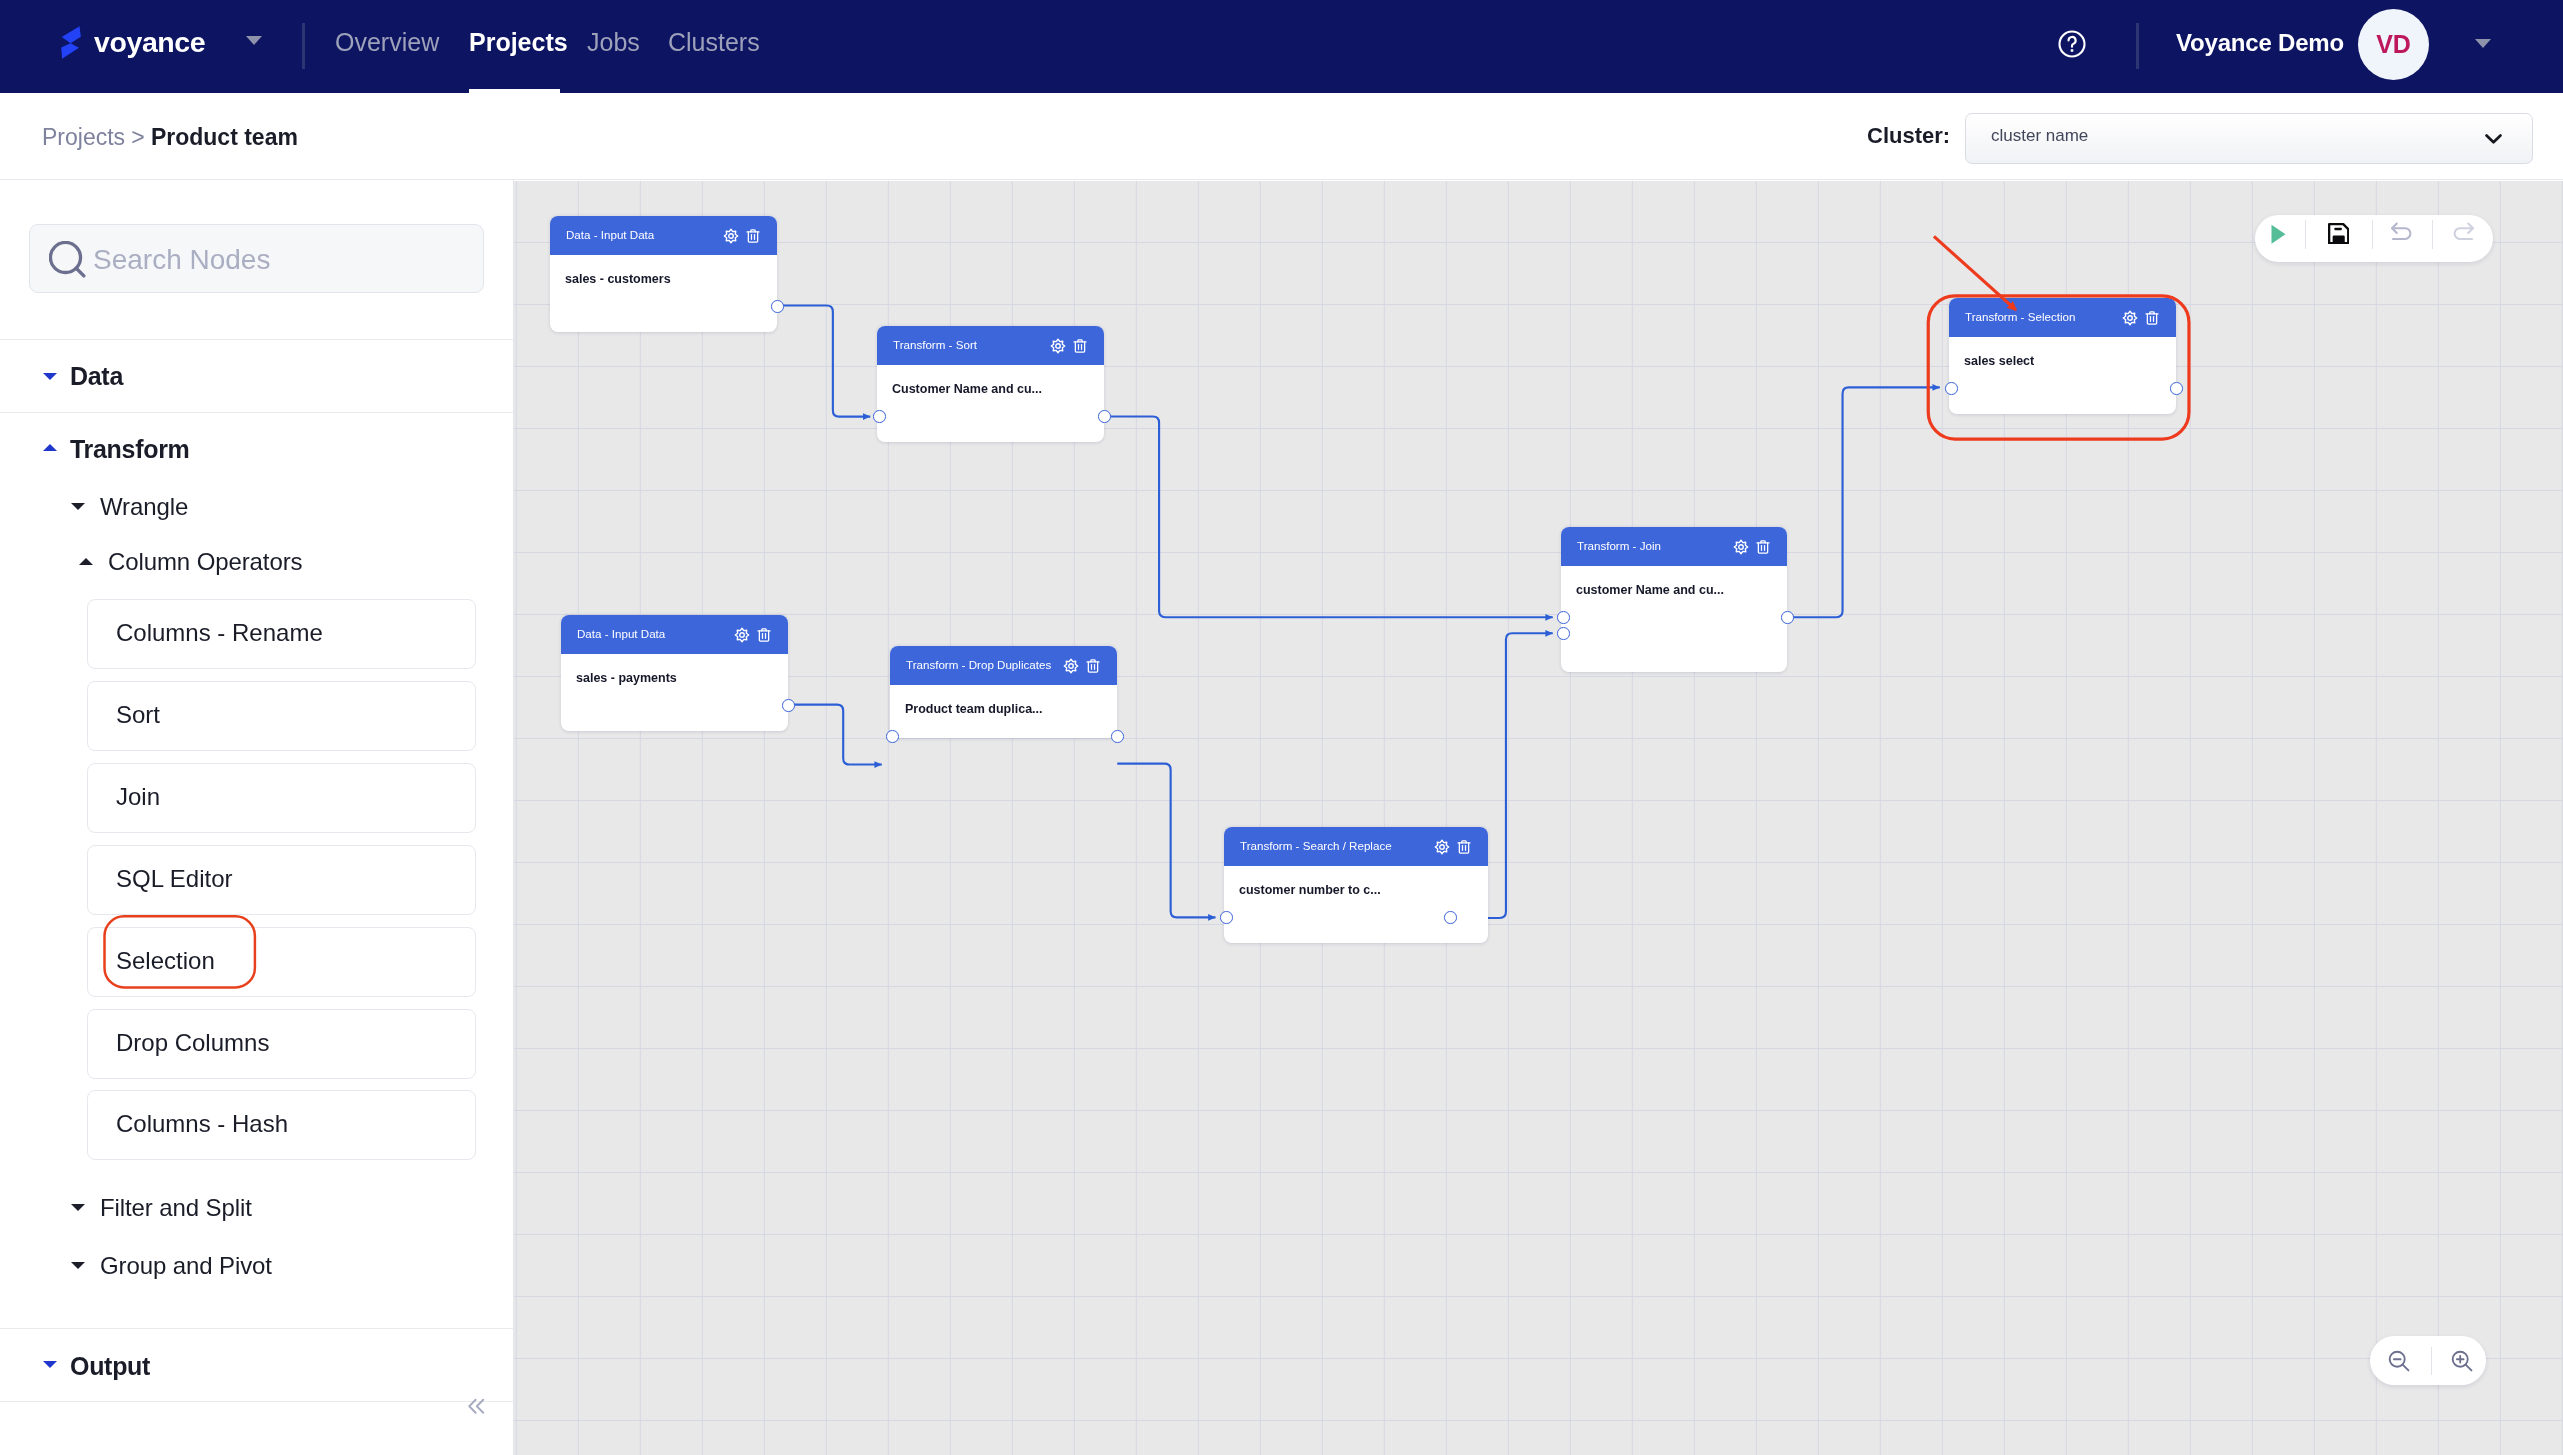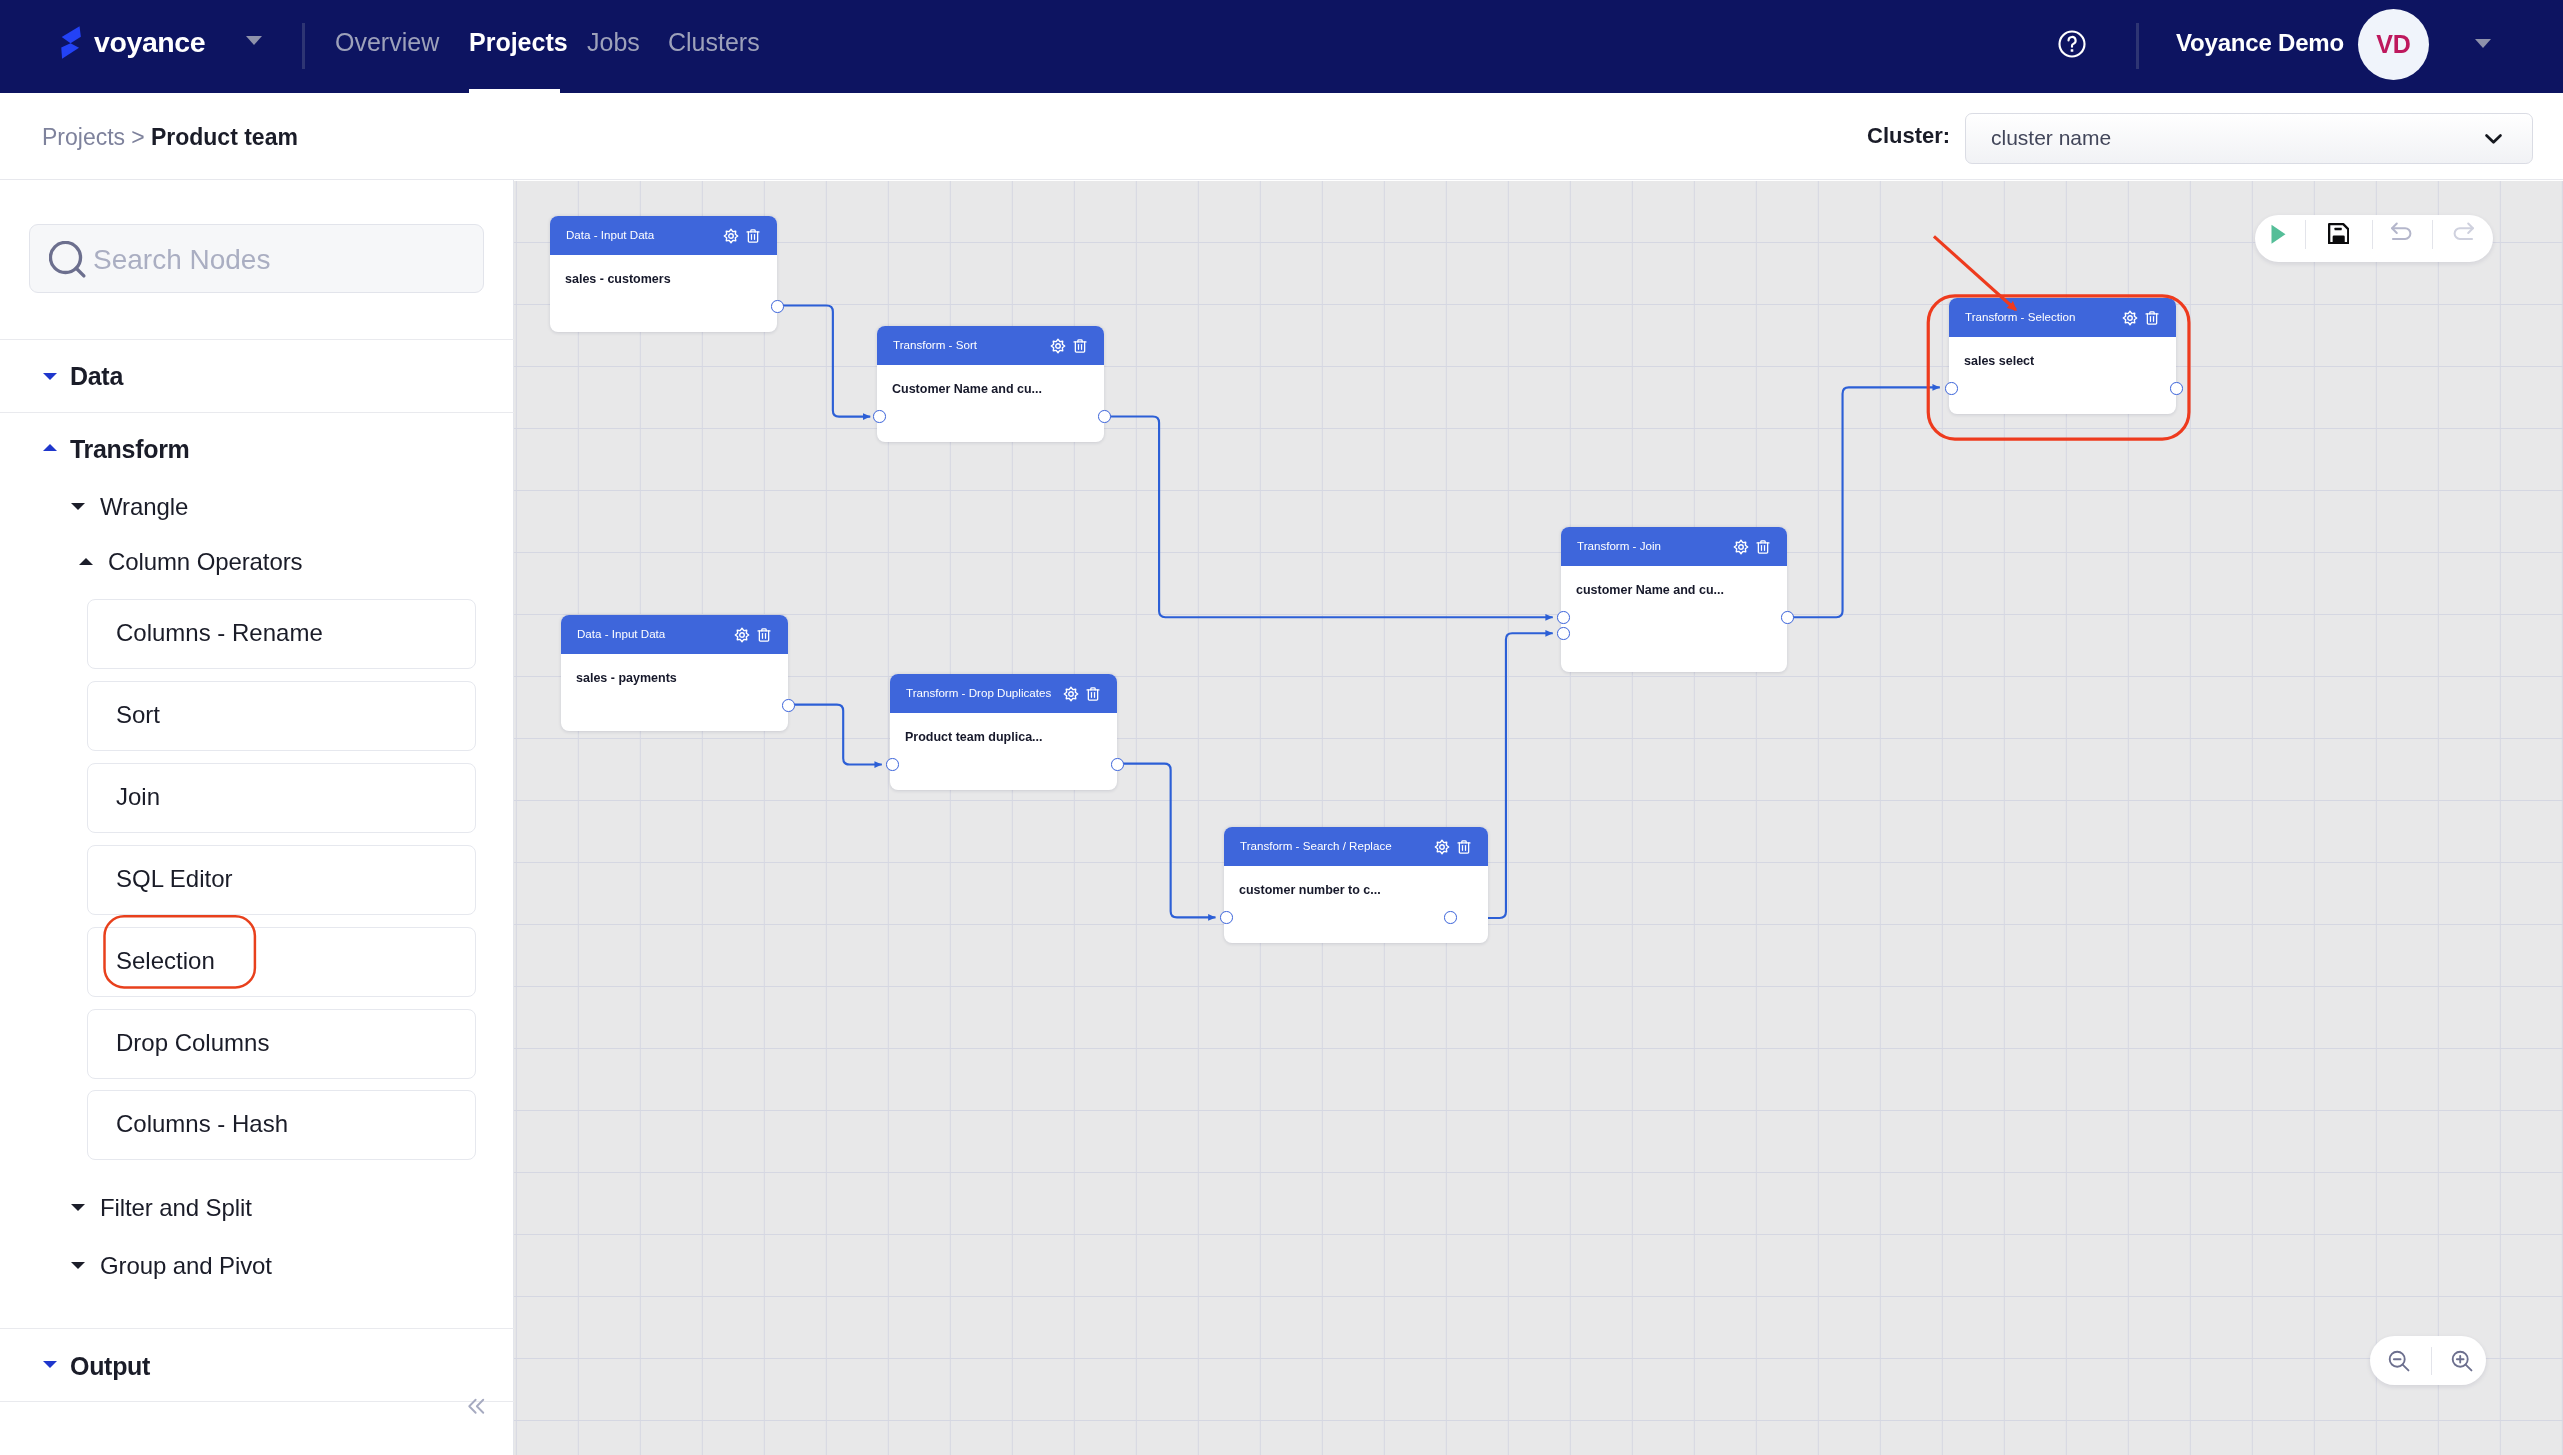--- a/index.html
+++ b/index.html
@@ -23,21 +23,21 @@
   .tr-caret{position:absolute;left:2475px;top:39px;}
 
   
   .crumbbar{position:absolute;left:0;top:0;width:2563px;height:180px;background:transparent;}
   .crumb{position:absolute;left:42px;top:124px;font-size:23px;white-space:nowrap;}
   .crumb-link{color:#7E829C;}
   .crumb-sep{color:#7E829C;margin:0 6.2px;}
   .crumb-cur{color:#1A1C28;font-weight:700;}
   .cluster-label{position:absolute;left:1867px;top:123px;font-size:22px;font-weight:700;color:#1A1C28;}
   .cluster-select{position:absolute;left:1965px;top:113px;width:568px;height:51px;border:0.9px solid #DADCE4;border-radius:7.1px;background:linear-gradient(180deg,#FFFFFF 0%,#F1F2F5 100%);}
-  .cluster-value{position:absolute;left:25px;top:11.6px;font-size:21px;color:#42465A;text-align:right;}
+  .cluster-value{position:absolute;left:25px;top:11.6px;font-size:17px;color:#42465A;text-align:right;}
   .cluster-caret{position:absolute;left:514px;top:10.7px;}
 
   
   .sidebar{position:absolute;left:0;top:180px;width:514px;height:1276px;background:#fff;border-right:0.9px solid #E3E5EB;}
   .search-box{position:absolute;left:29px;top:44px;width:455px;height:69px;border:0.9px solid #E2E4EB;border-radius:9px;background:#F6F7F9;}
   .search-ic{position:absolute;left:19px;top:16px;}
   .search-ph{position:absolute;left:63px;top:18.7px;font-size:28px;color:#AAAEC2;}
   .hr{position:absolute;left:0;width:514px;height:0.9px;background:#E9EAEE;}
 
   .tri{position:absolute;width:0;height:0;}
@@ -281,21 +281,21 @@
                 <path d="M3.7 6.0 V20.2 A1.6 1.6 0 0 0 5.3 21.8 H16.7 A1.6 1.6 0 0 0 18.3 20.2 V6.0"></path>
                 <path d="M8.6 10.0 V17.6"></path>
                 <path d="M13.4 10.0 V17.6"></path>
               </svg>
             </span>
       </span>
     </div>
     <div class="node-body">sales - payments</div>
         <span class="port" style="left:221px;top:84px"></span>
       </div>
-      <div class="node" style="left: 376px; top: 493px; width: 227px; height: 116px;">
+      <div class="node" style="left: 376px; top: 465px; width: 227px; height: 92px;">
         <div class="node-hd">
       <span class="node-title">Transform - Drop Duplicates</span>
       <span class="node-acts">
         <span>
               <svg width="16" height="16" viewBox="0 0 24 24" fill="none" stroke="#fff" stroke-width="2.1" stroke-linejoin="round">
                 <path d="M 12.00 1.90 L 14.70 5.45 L 19.12 4.86 L 18.53 9.28 L 22.08 12.00 L 18.53 14.72 L 19.12 19.14 L 14.70 18.55 L 12.00 22.10 L 9.30 18.55 L 4.88 19.14 L 5.47 14.72 L 1.92 12.00 L 5.47 9.28 L 4.88 4.86 L 9.30 5.45 Z"></path>
                 <circle cx="12" cy="12" r="3.4"></circle>
               </svg>
             </span>
         <span>

